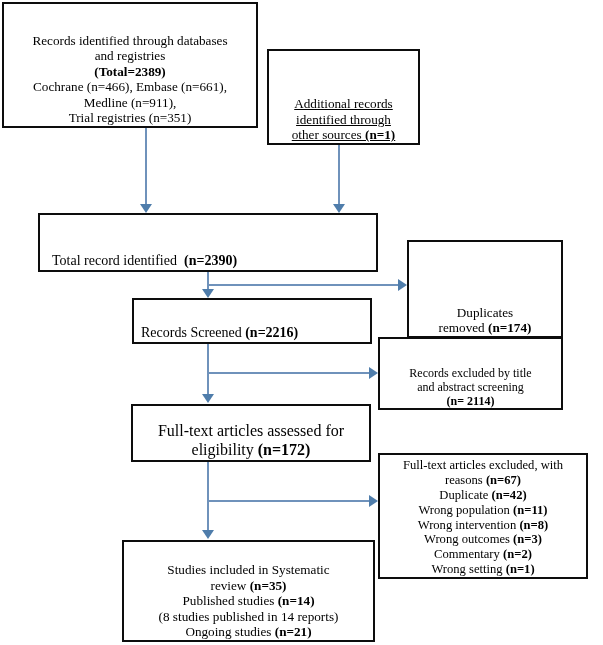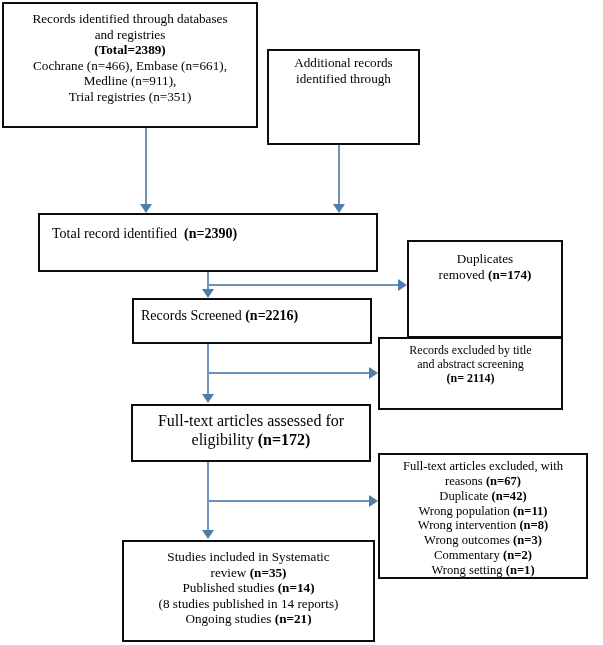--- a/index.html
+++ b/index.html
@@ -19,38 +19,39 @@
   }
   .box {
     position: absolute;
     box-sizing: border-box;
     border: 2px solid #0d0d0d;
     background: #ffffff;
     display: flex;
     flex-direction: column;
     align-items: center;
     z-index: 5;
+    justify-content: flex-end;
   }
   .box .lines {
     width: 100%;
     text-align: center;
     line-height: 1.18;
   }
   .line {
     display: block;
     white-space: nowrap;
   }
   .b { font-weight: bold; }
 
   
   #box-db          { left: 2px;   top: 2px;   width: 256px; height: 126px; }
   #box-db .lines   { padding-top: 7px; font-size: 13.2px; }
 
   #box-additional        { left: 267px; top: 49px; width: 153px; height: 96px; }
-  #box-additional .lines { padding-top: 4px; font-size: 13.2px; }
+  #box-additional .lines { padding-top: 4px; font-size: 13.2px; text-decoration: underline; }
 
   #box-total        { left: 38px;  top: 213px; width: 340px; height: 59px; }
   #box-total .lines { padding-top: 11px; font-size: 14px; text-align: left; padding-left: 24px; }
 
   #box-duplicates        { left: 407px; top: 240px; width: 156px; height: 98px; }
   #box-duplicates .lines { padding-top: 9px; font-size: 13.2px; }
 
   #box-screened        { left: 132px; top: 298px; width: 240px; height: 46px; }
   #box-screened .lines { padding-top: 8px; font-size: 14px; text-align: left; padding-left: 14px; }
 
@@ -124,20 +125,21 @@
       <span class="line">Cochrane (n=466), Embase (n=661),</span>
       <span class="line">Medline (n=911),</span>
       <span class="line">Trial registries (n=351)</span>
     </div>
   </div>
 
   <div class="box" id="box-additional">
     <div class="lines">
       <span class="line">Additional records</span>
       <span class="line">identified through</span>
+      <span class="line">other sources <b>(n=1)</b></span>
     </div>
   </div>
 
   <div class="box" id="box-total">
     <div class="lines">
       <span class="line">Total record identified&nbsp; <b>(n=2390)</b></span>
     </div>
   </div>
 
   <div class="box" id="box-duplicates">

